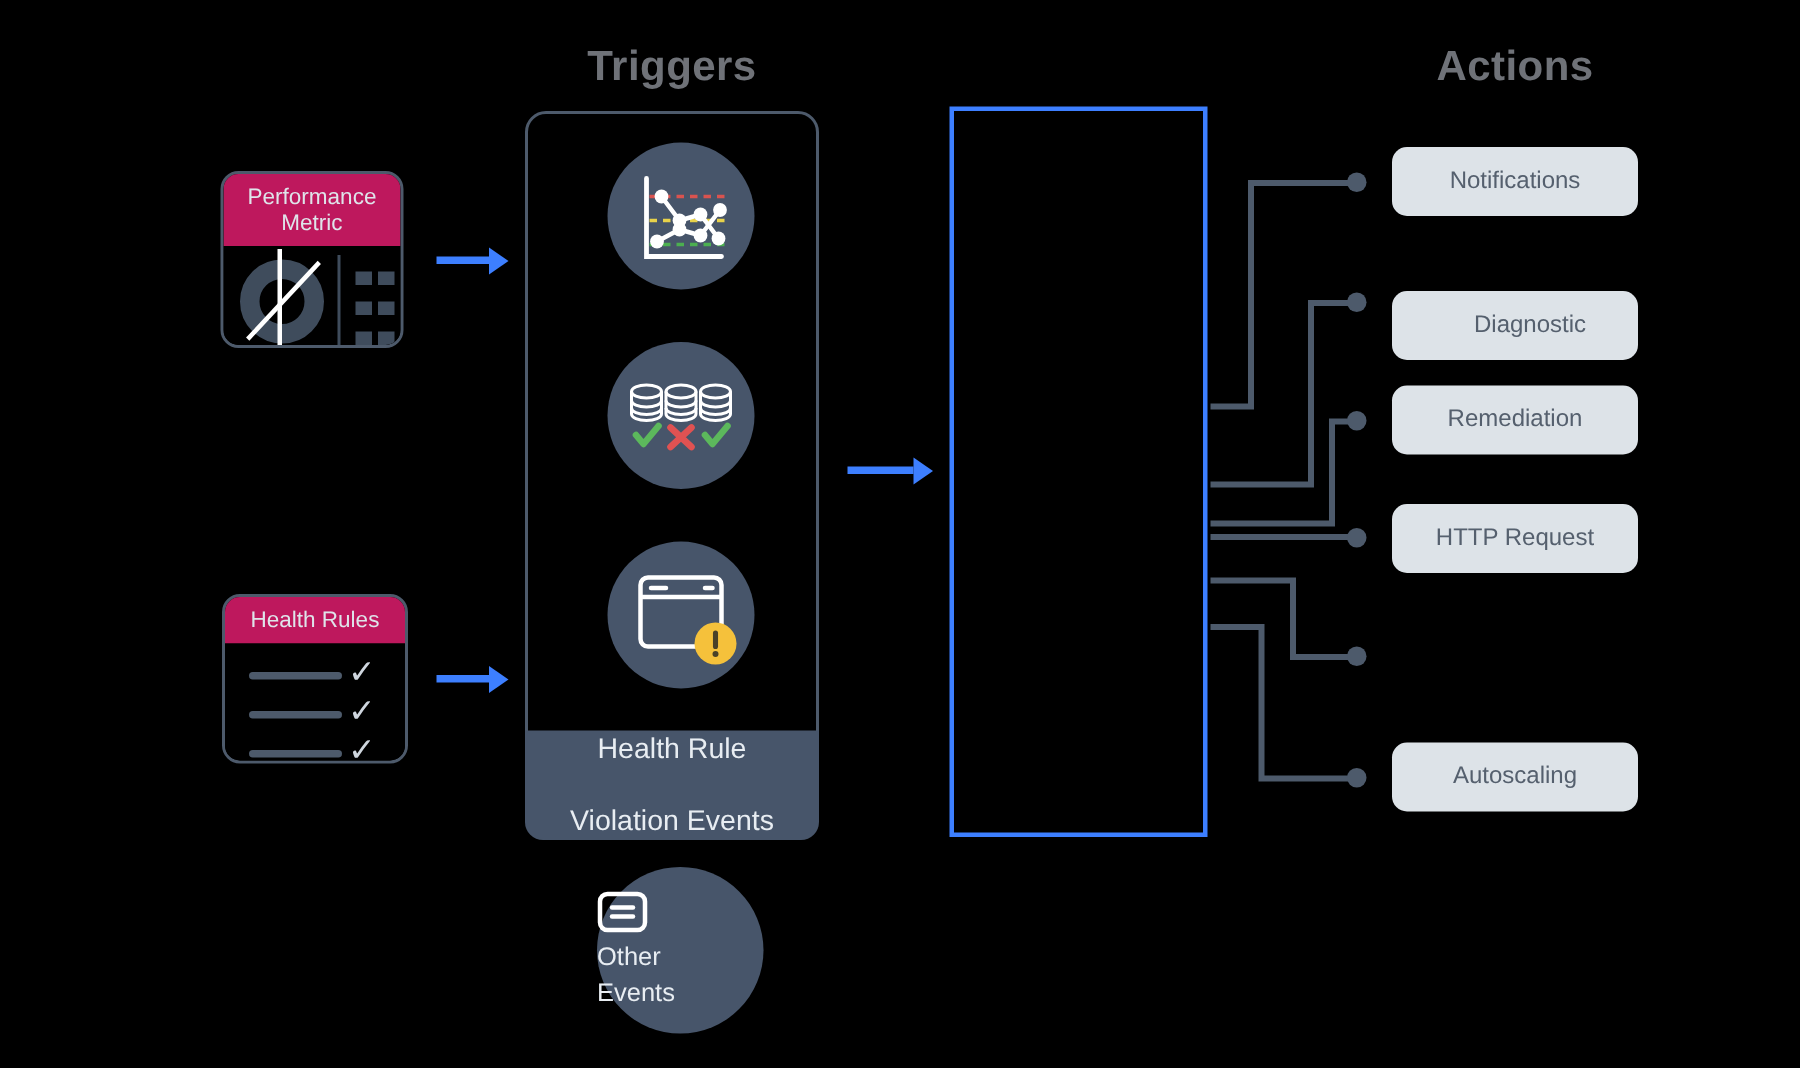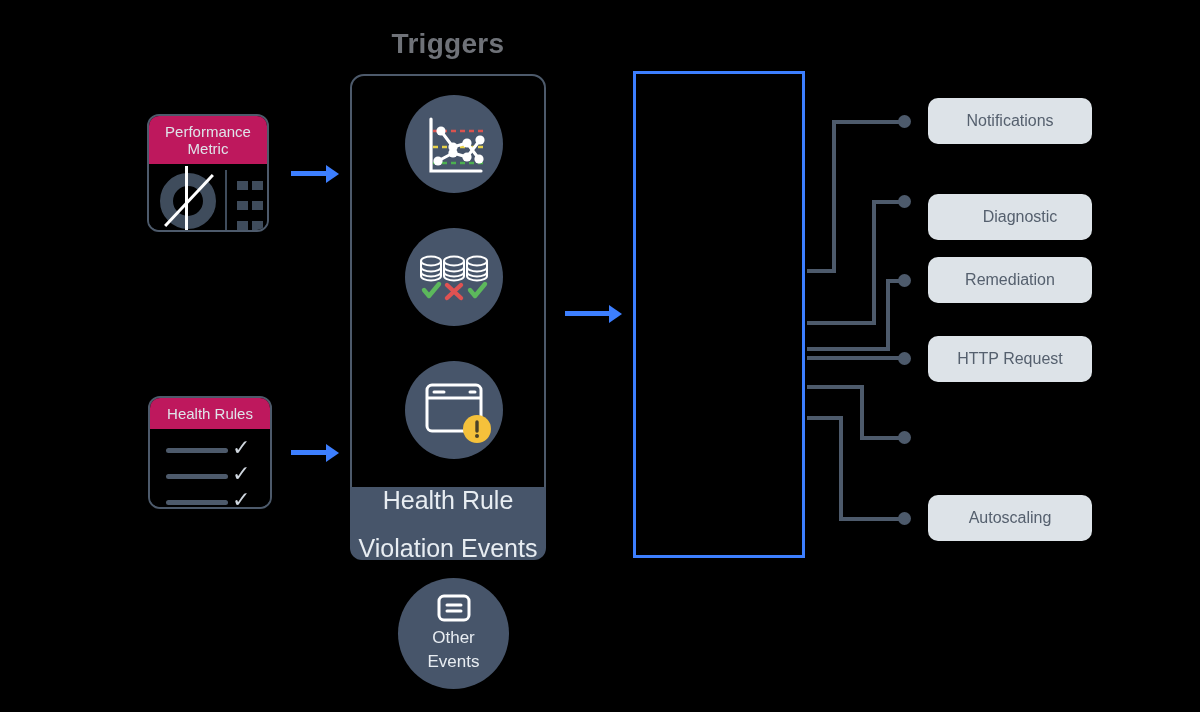--- a/index.html
+++ b/index.html
@@ -115,36 +115,35 @@
     position: absolute;
     border-radius: 50%;
     background: #47556a;
   }
   .hrve-label {
     position: absolute;
     background: #47556a;
     border-radius: 0 0 12px 12px;
     color: #e8edf2;
     text-align: center;
-    font-size: 25px;
+    font-size: 19px;
     line-height: 30px;
     display: flex;
     flex-direction: column;
     align-items: center;
     justify-content: center;
     box-sizing: border-box;
     gap: 18px;
   }
   .other-circle {
     position: absolute;
     border-radius: 50%;
     background: #47556a;
     display: flex;
     flex-direction: column;
-    align-items: center;
     justify-content: center;
     color: #e8edf2;
     font-size: 17px;
     line-height: 24px;
   }
 
   
   #policies-box {
     border: 3px solid #3d7fff;
     background: #000000;
@@ -183,20 +182,21 @@
     background: #4d5a6b;
   }
   #connector-svg { position: absolute; left: 0; top: 0; }
 </style>
 </head>
 <body>
 
 <div id="stage">
 
   <div class="abs col-head" style="left:348px; top:28px; width:200px;">Triggers</div>
+  <div class="abs col-head" style="left:910px; top:28px; width:200px;">Actions</div>
 
   <div class="abs src-card" style="left:147px; top:114px; width:122px; height:118px;">
     <div class="src-card-head">
       <div>Performance</div>
       <div>Metric</div>
     </div>
     <div class="src-card-body" style="height:73px;">
       <div class="donut" style="left:11px; top:9px; width:56px; height:56px;"></div>
       <div class="slash" style="left:36px; top:2px; width:3px; height:70px;"></div>
       <div class="slash" style="left:5px; top:35px; width:70px; height:3px; transform:rotate(-47deg); transform-origin:center;"></div>

